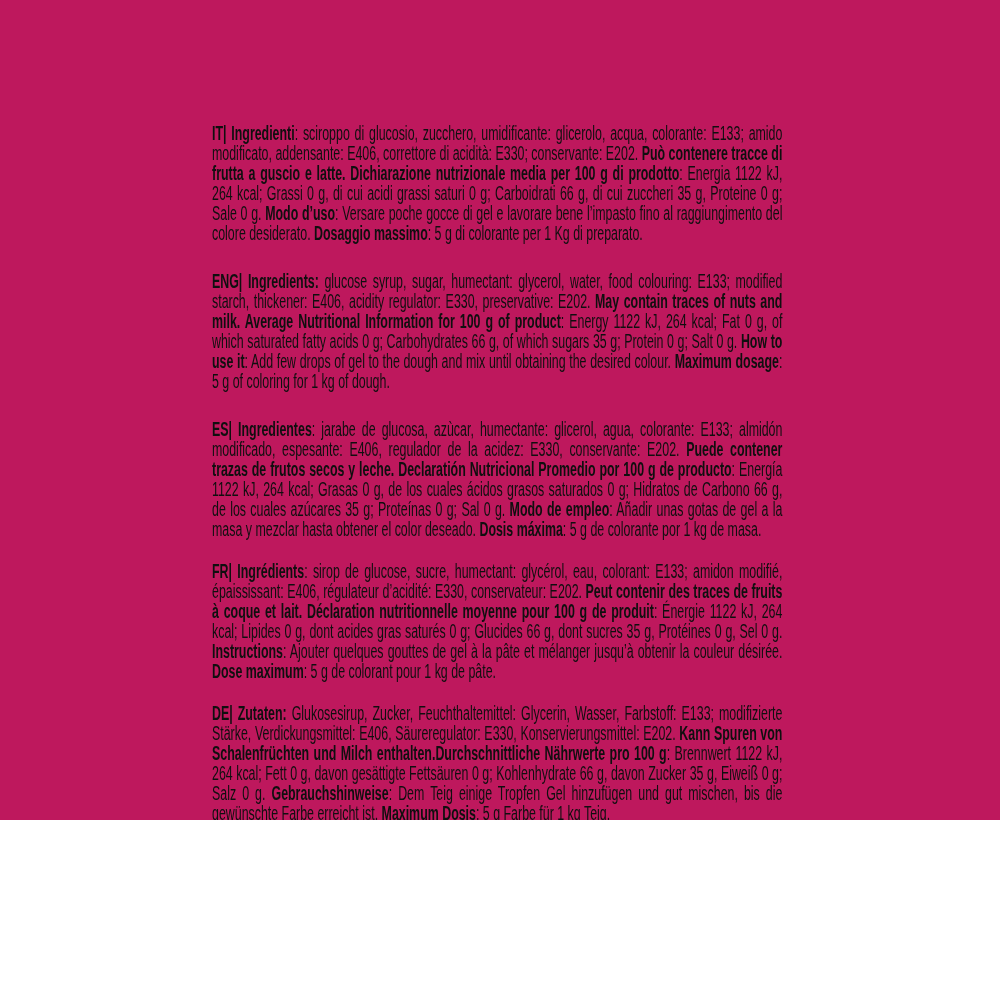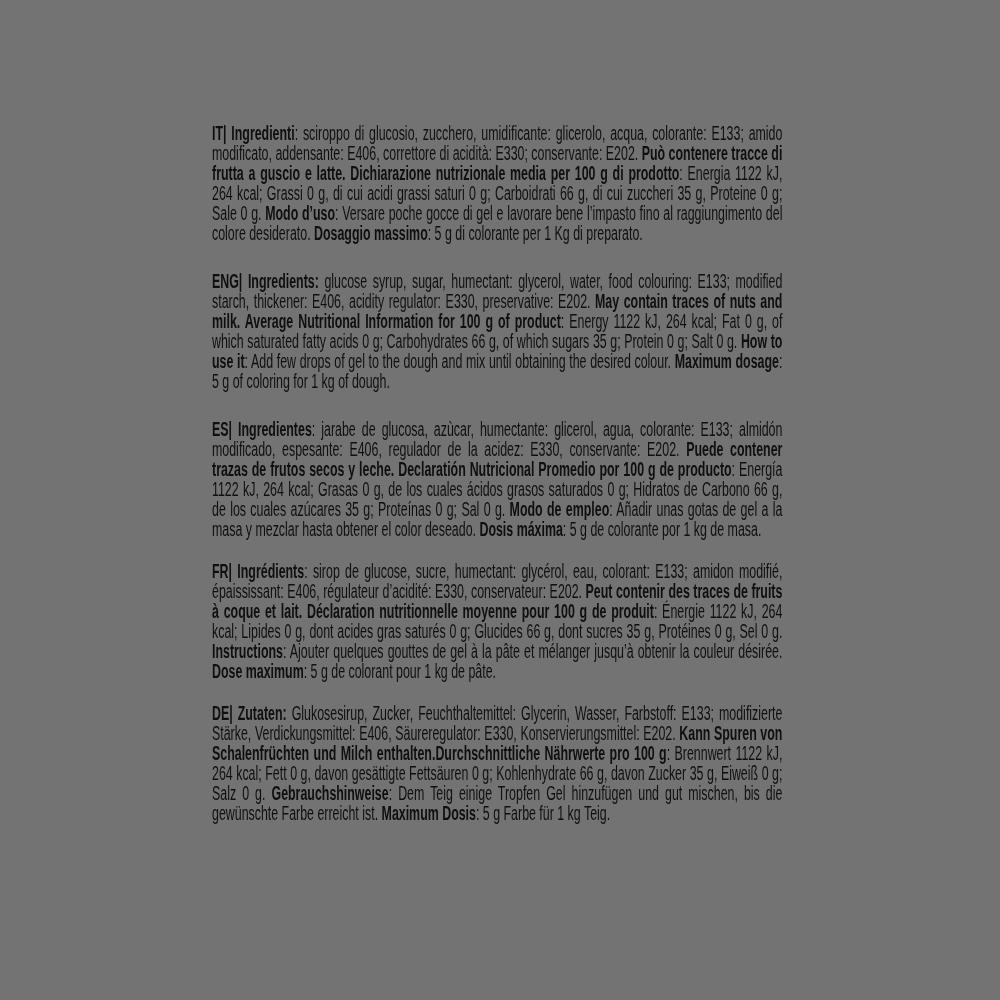--- a/index.html
+++ b/index.html
@@ -3,22 +3,22 @@
 <meta charset="utf-8">
 <style>
   html, body {
     margin: 0;
     padding: 0;
     background: #ffffff;
   }
   .sheet {
     position: relative;
     width: 1000px;
-    height: 1000px;
-    background: #737373;
+    height: 820px;
+    background: #be185d;
     overflow: hidden;
   }
   .text-block {
     position: absolute;
     left: 212px;
     top: 123px;
     width: 570px;
   }
   
   .condense {

